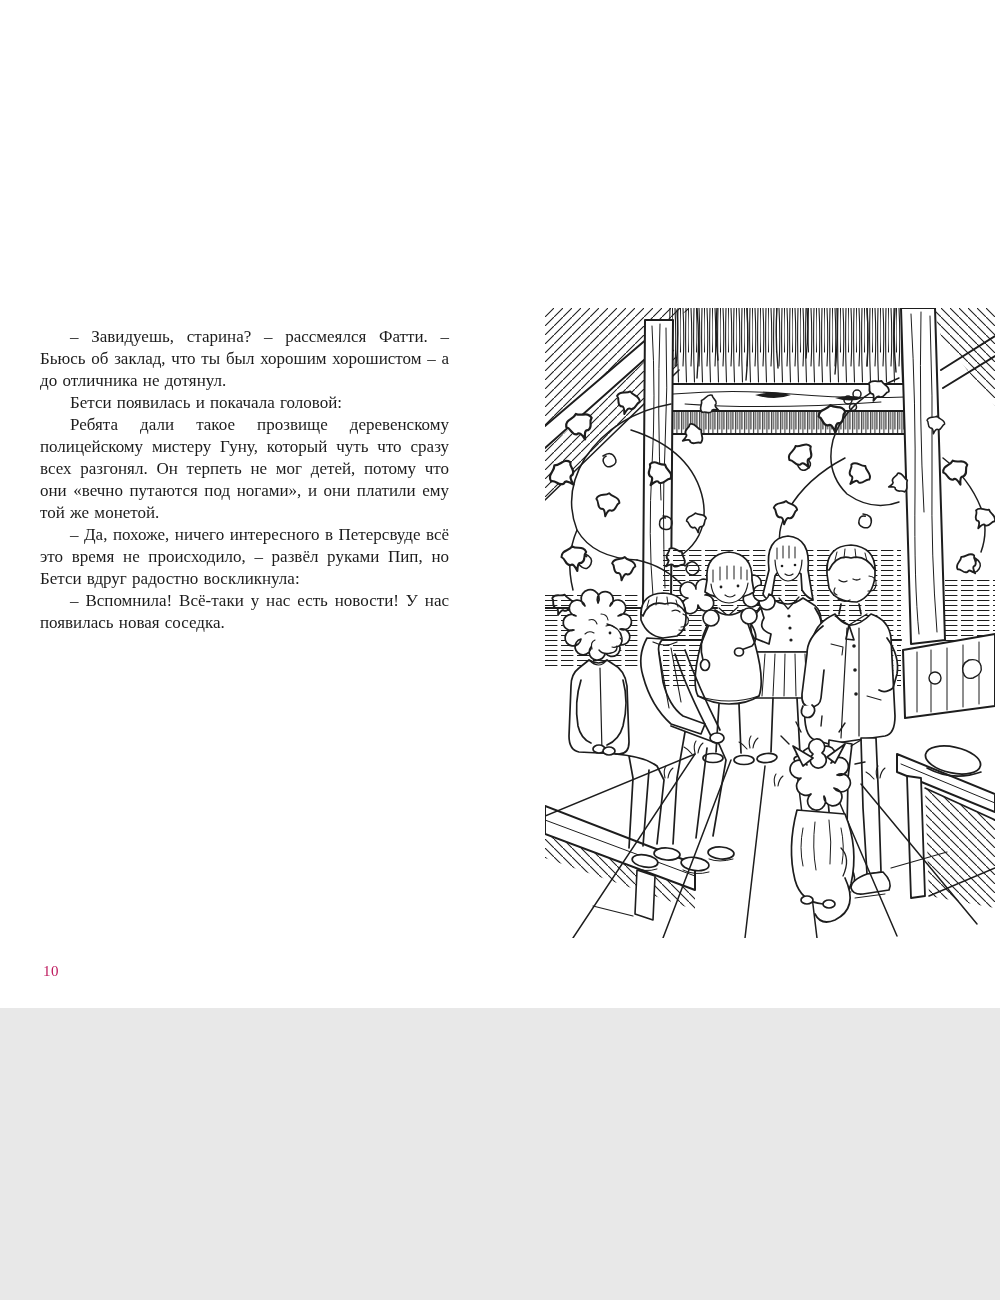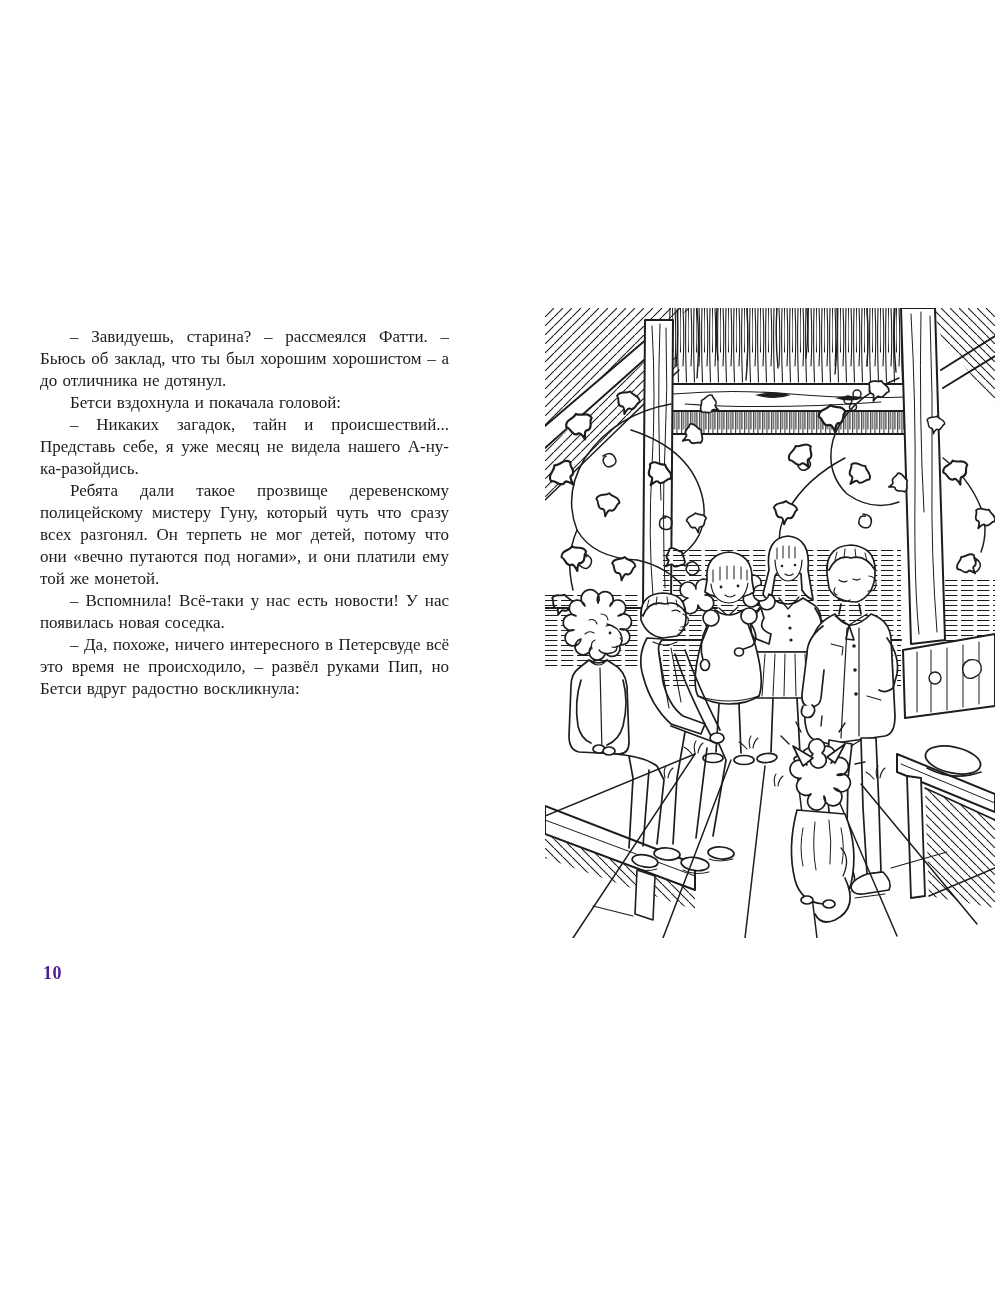--- a/index.html
+++ b/index.html
@@ -1,18 +1,18 @@
 <!DOCTYPE html>
 <html><head>
 <meta charset="utf-8">
 <style>
   html,body{margin:0;padding:0;background:#e8e8e8;}
   .page{
     position:relative;
-    width:1000px;height:1300px;
+    width:1000px;height:1008px;
     background:#ffffff;
     overflow:hidden;
     font-family:"Liberation Serif", serif;
   }
   .text-col{
     position:absolute;
     left:40px;top:326px;width:409px;
     color:#1c1c1c;
     font-size:17px;
     line-height:22px;
@@ -24,39 +24,38 @@
     word-spacing:1px;
   }
   .illus{
     position:absolute;
     left:545px;top:308px;width:450px;height:632px;
     margin:0;
   }
   .folio{
     position:absolute;
     left:43px;top:963px;
-    font-size:18px;
-    font-weight:bold;
-    color:#4c1d95;
+    font-size:15px;
+    font-weight:normal;
+    color:#be185d;
     letter-spacing:0.5px;
   }
   svg{display:block;}
 </style>
 </head>
 <body>
 
 <div class="page">
 
   <div class="text-col">
     <p>– Завидуешь, старина? – рассмеялся Фатти. – Бьюсь об заклад, что ты был хорошим хорошистом – а до отличника не дотянул.</p>
-    <p>Бетси вздохнула и покачала головой:</p>
-    <p>– Никаких загадок, тайн и происшествий... Представь себе, я уже месяц не видела нашего А-ну-ка-разойдись.</p>
+    <p>Бетси появилась и покачала головой:</p>
     <p>Ребята дали такое прозвище деревенскому полицейскому мистеру Гуну, который чуть что сразу всех разгонял. Он терпеть не мог детей, потому что они «вечно путаются под ногами», и они платили ему той же монетой.</p>
+    <p>– Да, похоже, ничего интересного в Петерсвуде всё это время не происходило, – развёл руками Пип, но Бетси вдруг радостно воскликнула:</p>
     <p>– Вспомнила! Всё-таки у нас есть новости! У нас появилась новая соседка.</p>
-    <p>– Да, похоже, ничего интересного в Петерсвуде всё это время не происходило, – развёл руками Пип, но Бетси вдруг радостно воскликнула:</p>
   </div>
 
   <figure class="illus">
     <svg viewBox="0 0 450 630" width="450" height="630" fill="none" stroke="#1d1d1d" stroke-width="1.6" stroke-linecap="round" stroke-linejoin="round">
       <defs>
         <pattern id="th" width="8" height="90" patternUnits="userSpaceOnUse">
           <path d="M2 0q1.5 30 0 58M5 0q-1 38 .5 74M7.5 0q1 25 0 44" stroke="#1d1d1d" stroke-width="1.1" fill="none"></path>
         </pattern>
         <pattern id="vd" width="4.5" height="26" patternUnits="userSpaceOnUse">
           <path d="M1.5 0v22M3.5 0v17" stroke="#1d1d1d" stroke-width="1" fill="none"></path>

